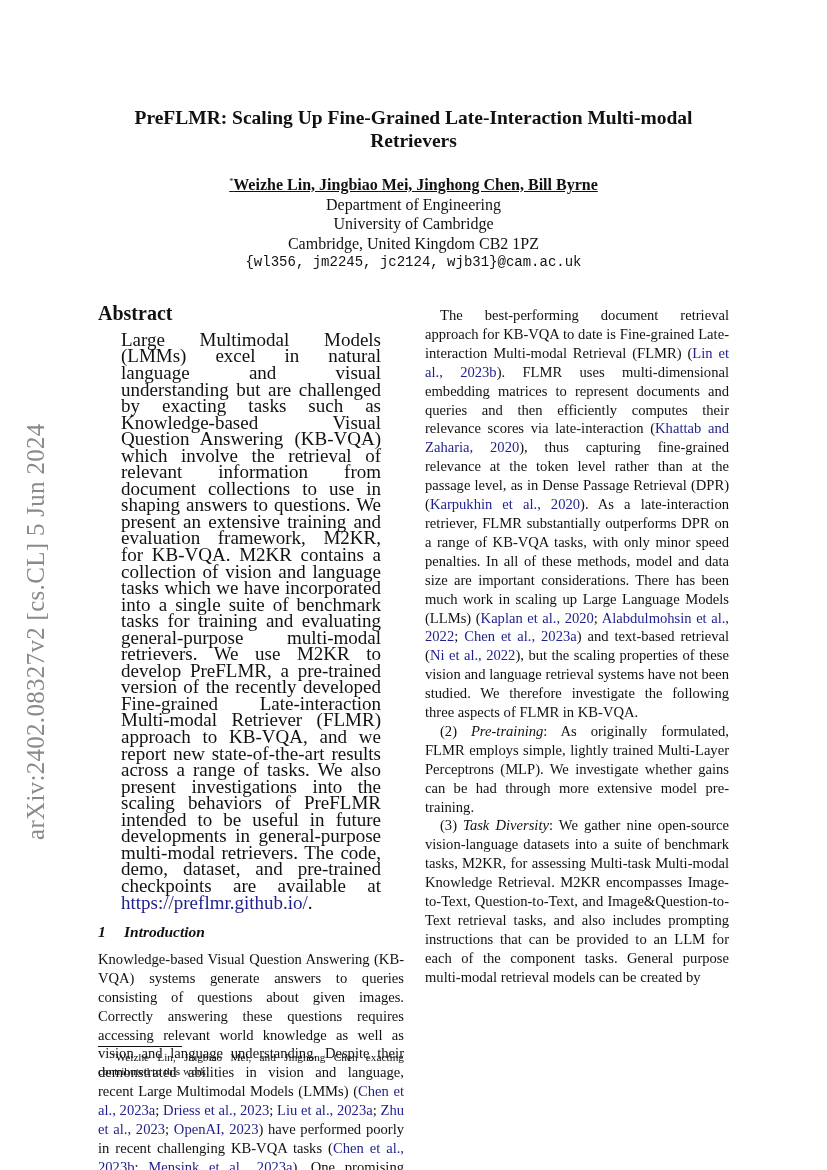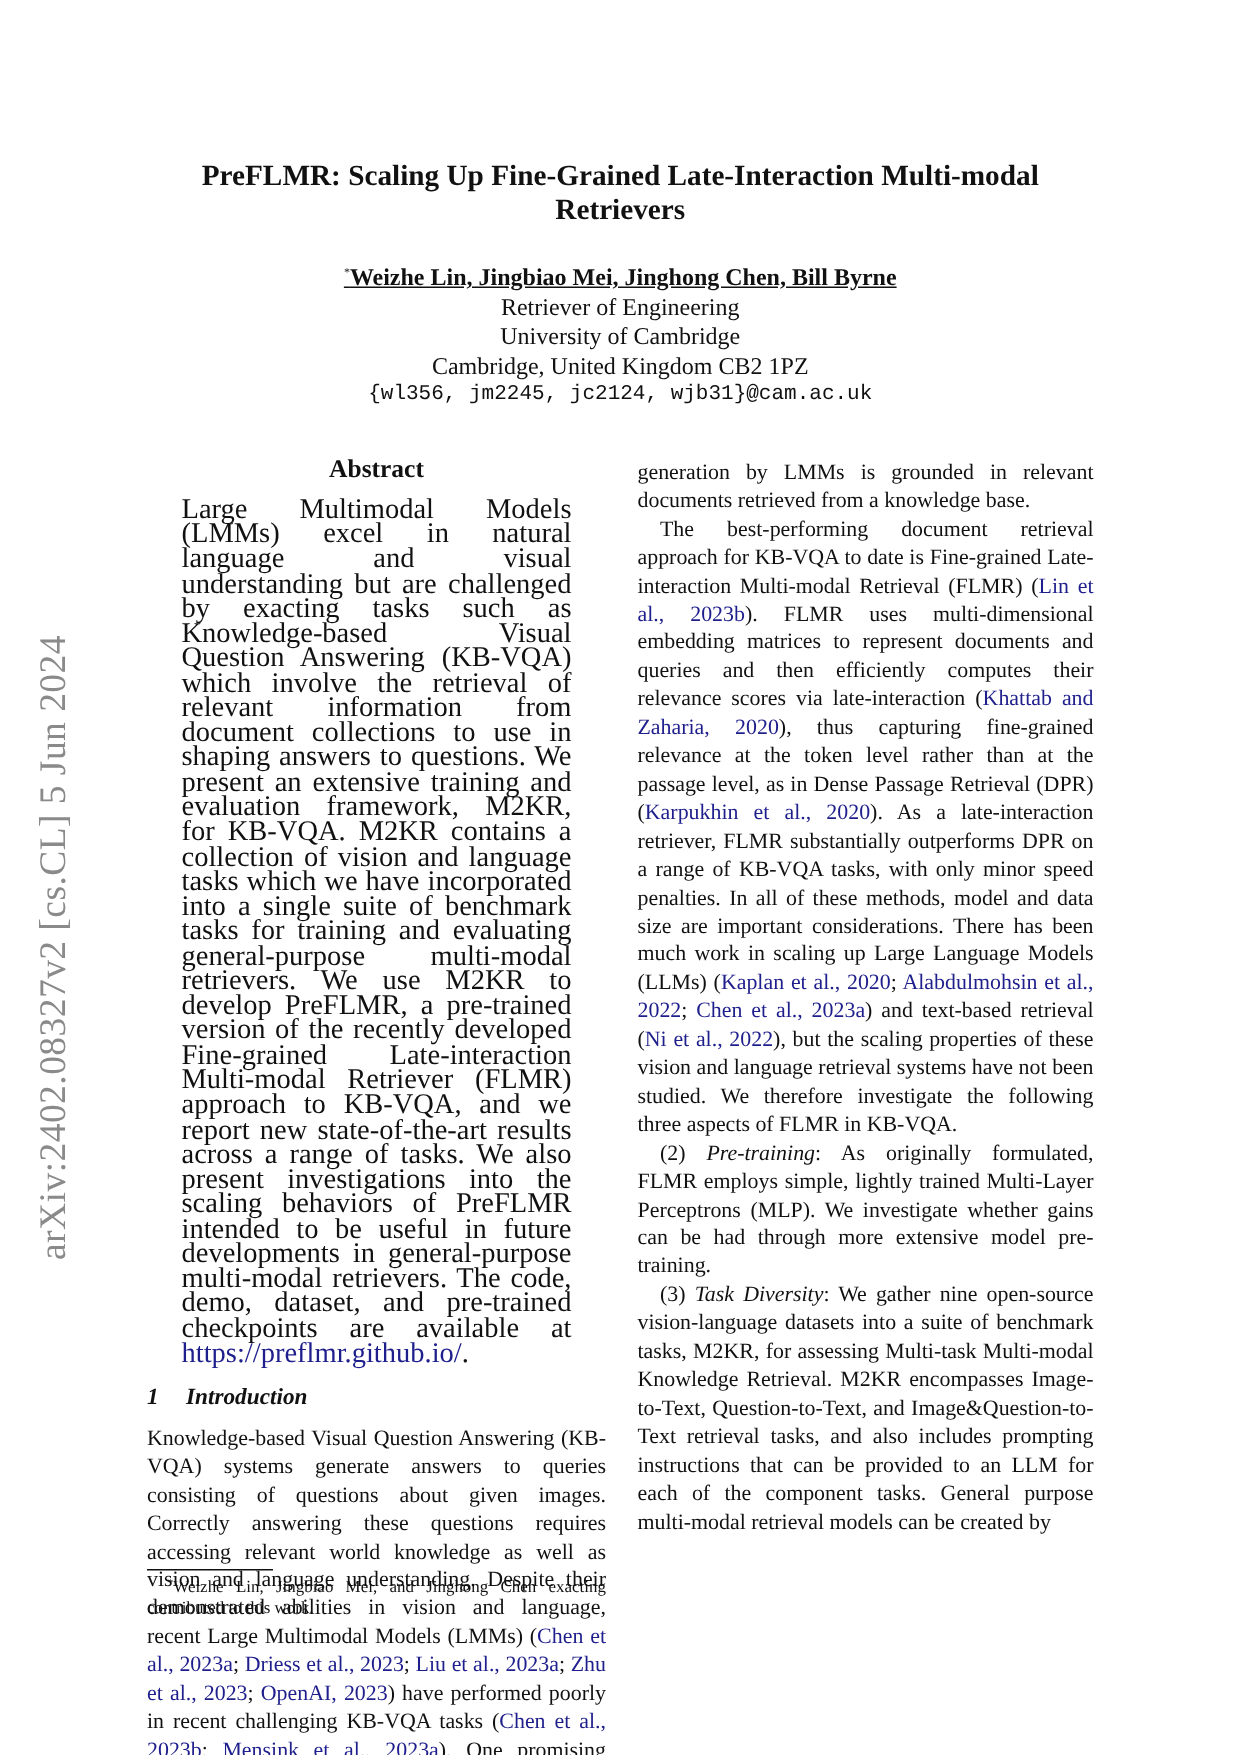--- a/index.html
+++ b/index.html
@@ -19,21 +19,21 @@
   .authors {
     position: absolute; left: 100px; top: 172px; width: 627px;
     text-align: center; font-size: 16px; line-height: 19.5px;
   }
   .authors .names { font-weight: bold; text-decoration: underline; }
   .authors sup { font-size: 8px; font-weight: normal; vertical-align: 6px; }
   .authors .mono { font-family: "Liberation Mono", "DejaVu Sans Mono", monospace; font-size: 14px; }
   .col { position: absolute; font-size: 14.6px; line-height: 18.9px; text-align: justify; }
   .col-left { left: 98px; top: 304px; width: 306px; }
   .col-right { left: 425px; top: 306px; width: 304px; }
-  .abstract-title { text-align: center; font-weight: bold; font-size: 17px; margin-bottom: 9px; }
+  .abstract-title { text-align: left; font-weight: bold; font-size: 20px; margin-bottom: 9px; }
   .abstract-body { margin: 0 23px 0 23px; font-size: 19px; line-height: 16.55px; }
   .section-head { font-weight: bold; font-size: 15.5px; margin: 12px 0 8px 0; font-style: italic; }
   .section-head .num { display: inline-block; width: 26px; }
   p { margin: 0; }
   .indent { text-indent: 15px; }
   .cite { color: #1e1e8c; }
   .link { color: #1e1e8c; }
   i { font-style: italic; }
   .fn-rule {
     position: absolute; left: 98px; top: 1046px; width: 84px; height: 0;
@@ -51,38 +51,37 @@
 
 <div class="side-id">arXiv:2402.08327v2  [cs.CL]  5 Jun 2024</div>
 
 <div class="title">
   <div>PreFLMR: Scaling Up Fine-Grained Late-Interaction Multi-modal</div>
   <div>Retrievers</div>
 </div>
 
 <div class="authors">
   <div class="names"><sup>*</sup><span>Weizhe Lin, Jingbiao Mei, Jinghong Chen, Bill Byrne</span></div>
-  <div>Retriever of Engineering</div>
+  <div>Department of Engineering</div>
   <div>University of Cambridge</div>
   <div>Cambridge, United Kingdom CB2 1PZ</div>
   <div class="mono">{wl356, jm2245, jc2124, wjb31}@cam.ac.uk</div>
 </div>
 
 <div class="col col-left">
   <div class="abstract-title">Abstract</div>
   <p class="abstract-body"><span>Large Multimodal Models (LMMs) excel in natural language and visual understanding but are challenged by exacting tasks such as Knowledge-based Visual Question Answering (KB-VQA) which involve the retrieval of relevant information from document collections to use in shaping answers to questions.  We present an extensive training and evaluation framework, M2KR, for KB-VQA. M2KR contains a collection of vision and language tasks which we have incorporated into a single suite of benchmark tasks for training and evaluating general-purpose multi-modal retrievers. We use M2KR to develop PreFLMR, a pre-trained version of the recently developed Fine-grained Late-interaction Multi-modal Retriever (FLMR) approach to KB-VQA, and we report new state-of-the-art results across a range of tasks.  We also present investigations into the scaling behaviors of PreFLMR intended to be useful in future developments in general-purpose multi-modal retrievers.  The code, demo, dataset, and pre-trained checkpoints are available at </span><a class="link">https://preflmr.github.io/</a><span>.</span></p>
 
   <div class="section-head"><span class="num">1</span><span>Introduction</span></div>
 
   <p><span>Knowledge-based Visual Question Answering (KB-VQA) systems generate answers to queries consisting of questions about given images.  Correctly answering these questions requires accessing relevant world knowledge as well as vision and language understanding. Despite their demonstrated abilities in vision and language, recent Large Multimodal Models (LMMs) (</span><a class="cite">Chen et al., 2023a</a><span>; </span><a class="cite">Driess et al., 2023</a><span>; </span><a class="cite">Liu et al., 2023a</a><span>; </span><a class="cite">Zhu et al., 2023</a><span>; </span><a class="cite">OpenAI, 2023</a><span>) have performed poorly in recent challenging KB-VQA tasks (</span><a class="cite">Chen et al., 2023b</a><span>; </span><a class="cite">Mensink et al., 2023a</a><span id="p1-tail">). One promising approach to improve their KB-VQA performance is Retrieval-Augmented Generation (RAG), in which answer</span></p>
 </div>
 
 <div class="fn-rule"></div>
 <div class="footnote">
   <div class="fn-line1"><sup>*</sup><span>Weizhe Lin, Jingbiao Mei, and Jinghong Chen exacting contributed to this work.</span></div>
 </div>
 
 <div class="col col-right">
-  <p><span id="p1-cont">generation by LMMs is grounded in relevant documents retrieved from a knowledge base.</span></p>
   <p class="indent"><span>The best-performing document retrieval approach for KB-VQA to date is Fine-grained Late-interaction Multi-modal Retrieval (FLMR) (</span><a class="cite">Lin et al., 2023b</a><span>).  FLMR uses multi-dimensional embedding matrices to represent documents and queries and then efficiently computes their relevance scores via late-interaction (</span><a class="cite">Khattab and Zaharia, 2020</a><span>), thus capturing fine-grained relevance at the token level rather than at the passage level, as in Dense Passage Retrieval (DPR) (</span><a class="cite">Karpukhin et al., 2020</a><span>). As a late-interaction retriever, FLMR substantially outperforms DPR on a range of KB-VQA tasks, with only minor speed penalties. In all of these methods, model and data size are important considerations. There has been much work in scaling up Large Language Models (LLMs) (</span><a class="cite">Kaplan et al., 2020</a><span>; </span><a class="cite">Alabdulmohsin et al., 2022</a><span>; </span><a class="cite">Chen et al., 2023a</a><span>) and text-based retrieval (</span><a class="cite">Ni et al., 2022</a><span>), but the scaling properties of these vision and language retrieval systems have not been studied.  We therefore investigate the following three aspects of FLMR in KB-VQA.</span></p>
   <p class="indent"><span>(2) </span><i>Pre-training</i><span>:  As originally formulated, FLMR employs simple, lightly trained Multi-Layer Perceptrons (MLP). We investigate whether gains can be had through more extensive model pre-training.</span></p>
   <p class="indent"><span>(3) </span><i>Task Diversity</i><span>: We gather nine open-source vision-language datasets into a suite of benchmark tasks, M2KR, for assessing Multi-task Multi-modal Knowledge Retrieval. M2KR encompasses Image-to-Text, Question-to-Text, and Image&amp;Question-to-Text retrieval tasks, and also includes prompting instructions that can be provided to an LLM for each of the component tasks.  General purpose multi-modal retrieval models can be created by</span></p>
 </div>
 
 </body></html>

